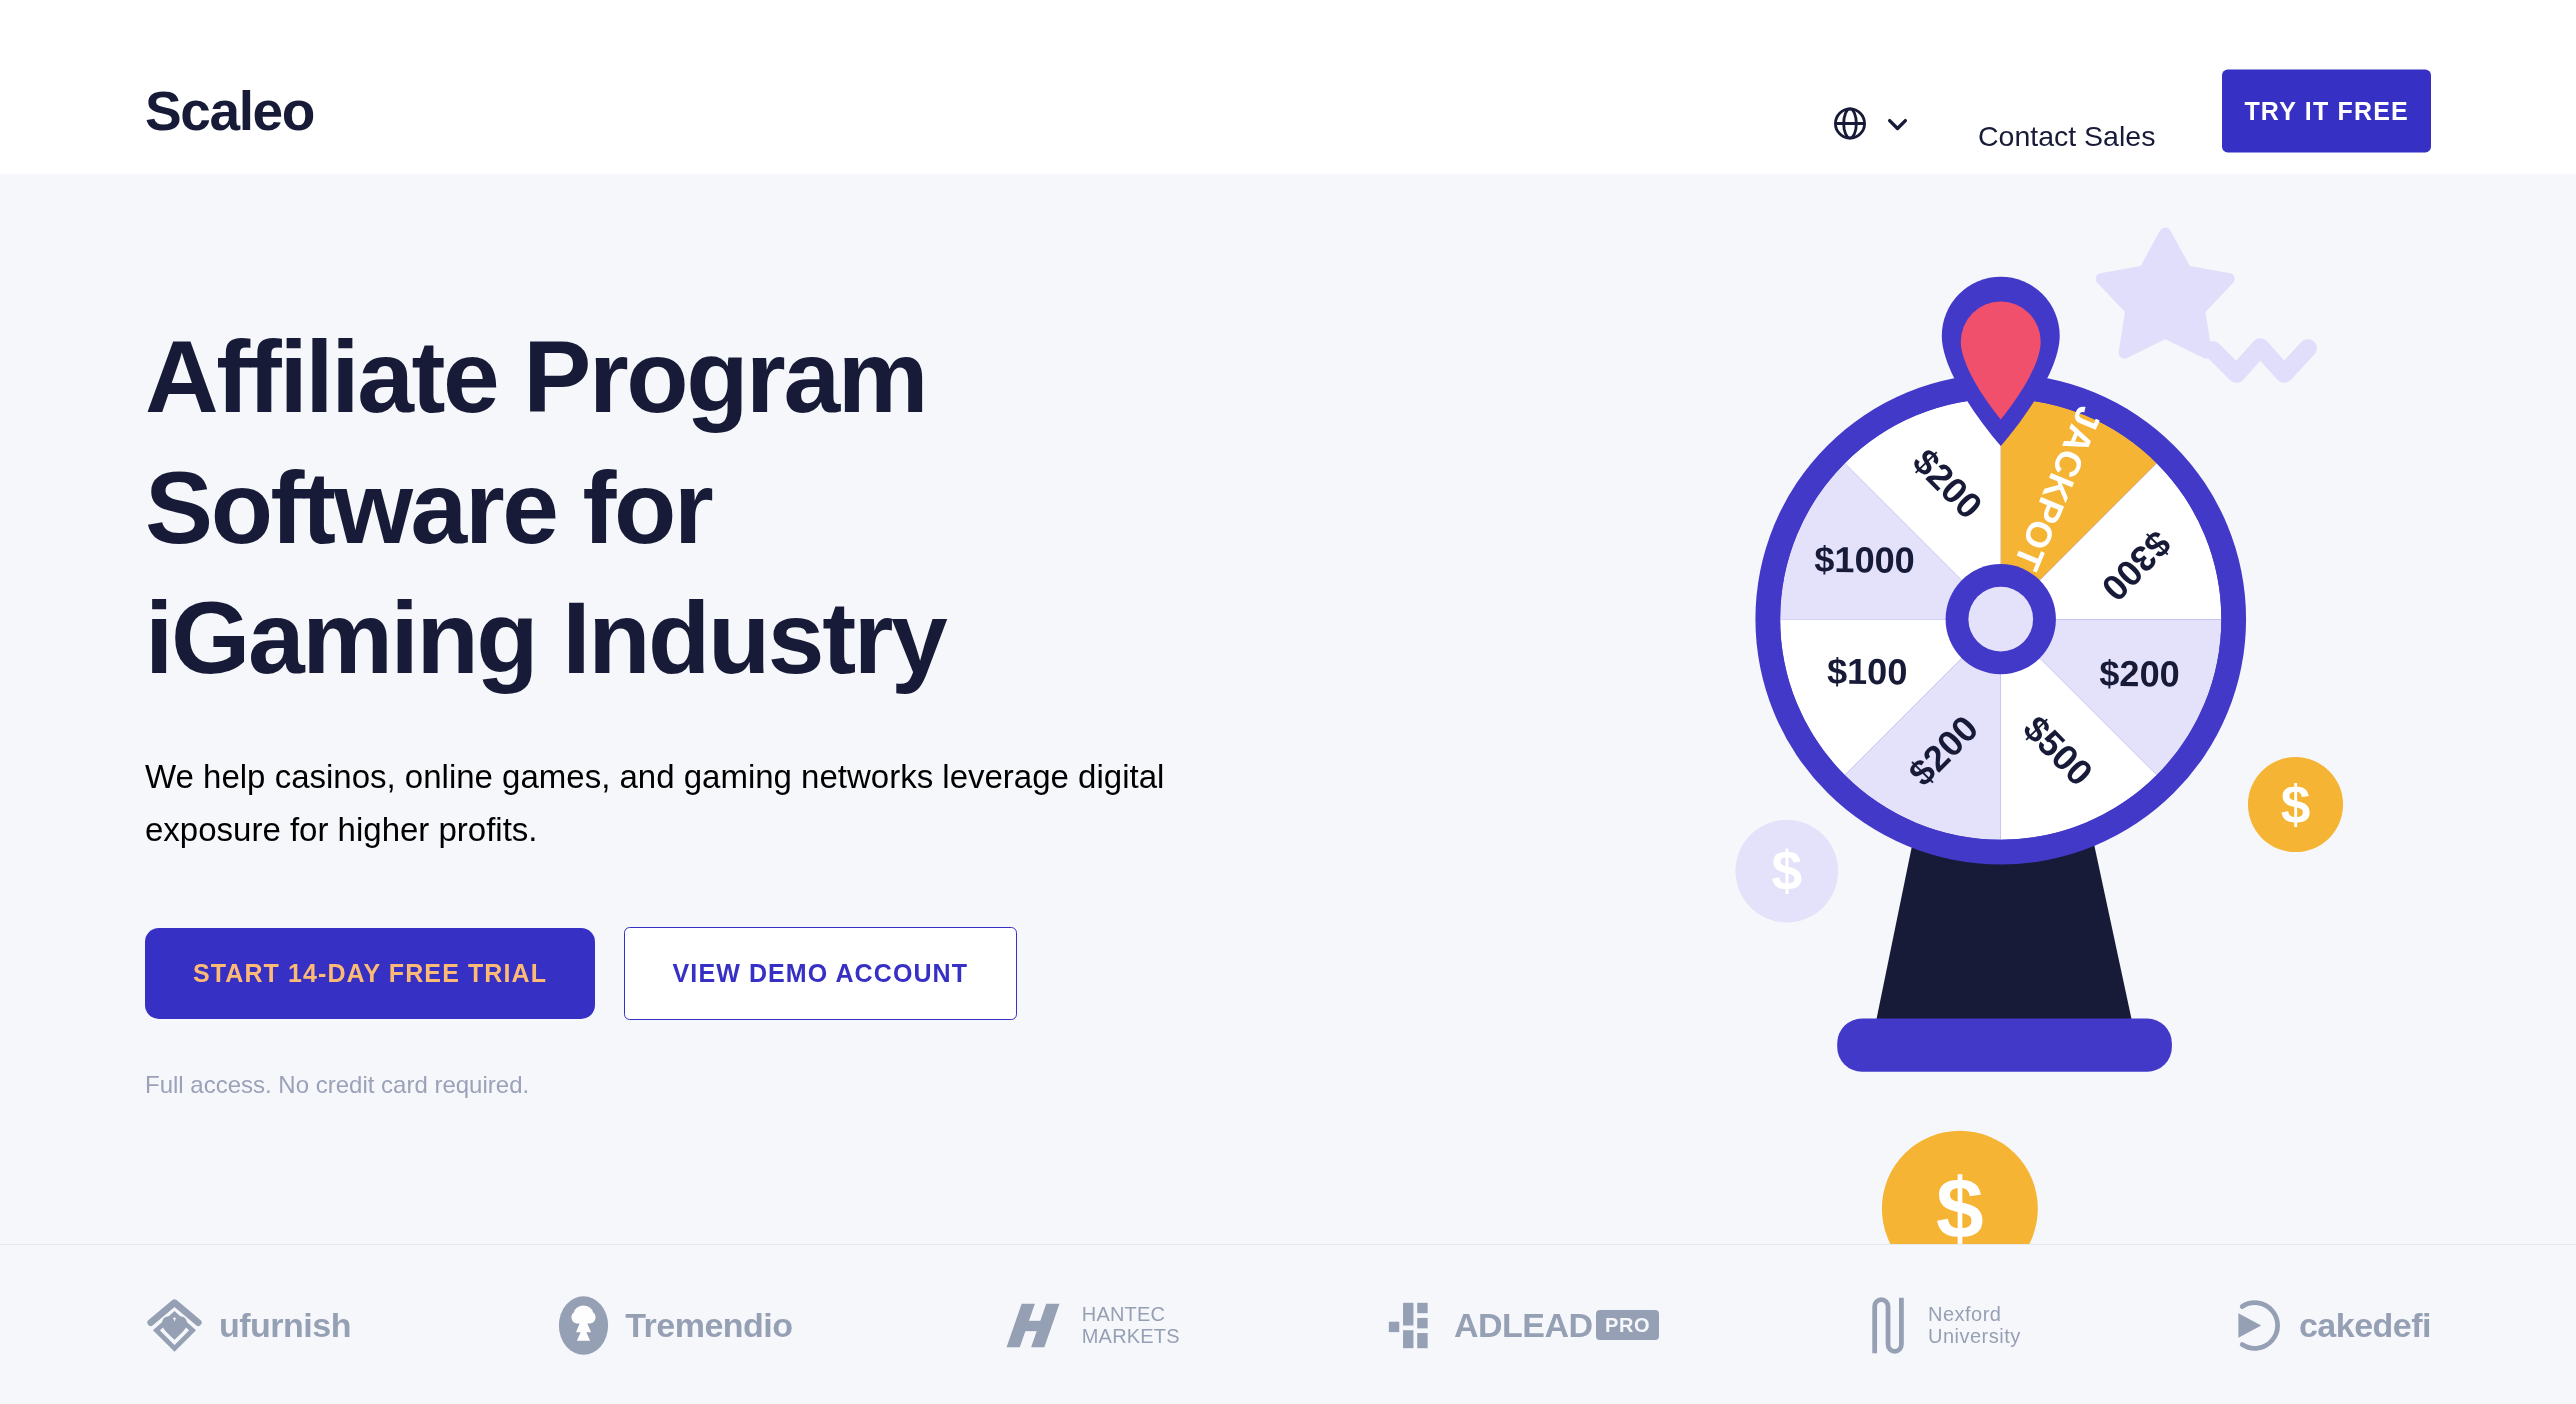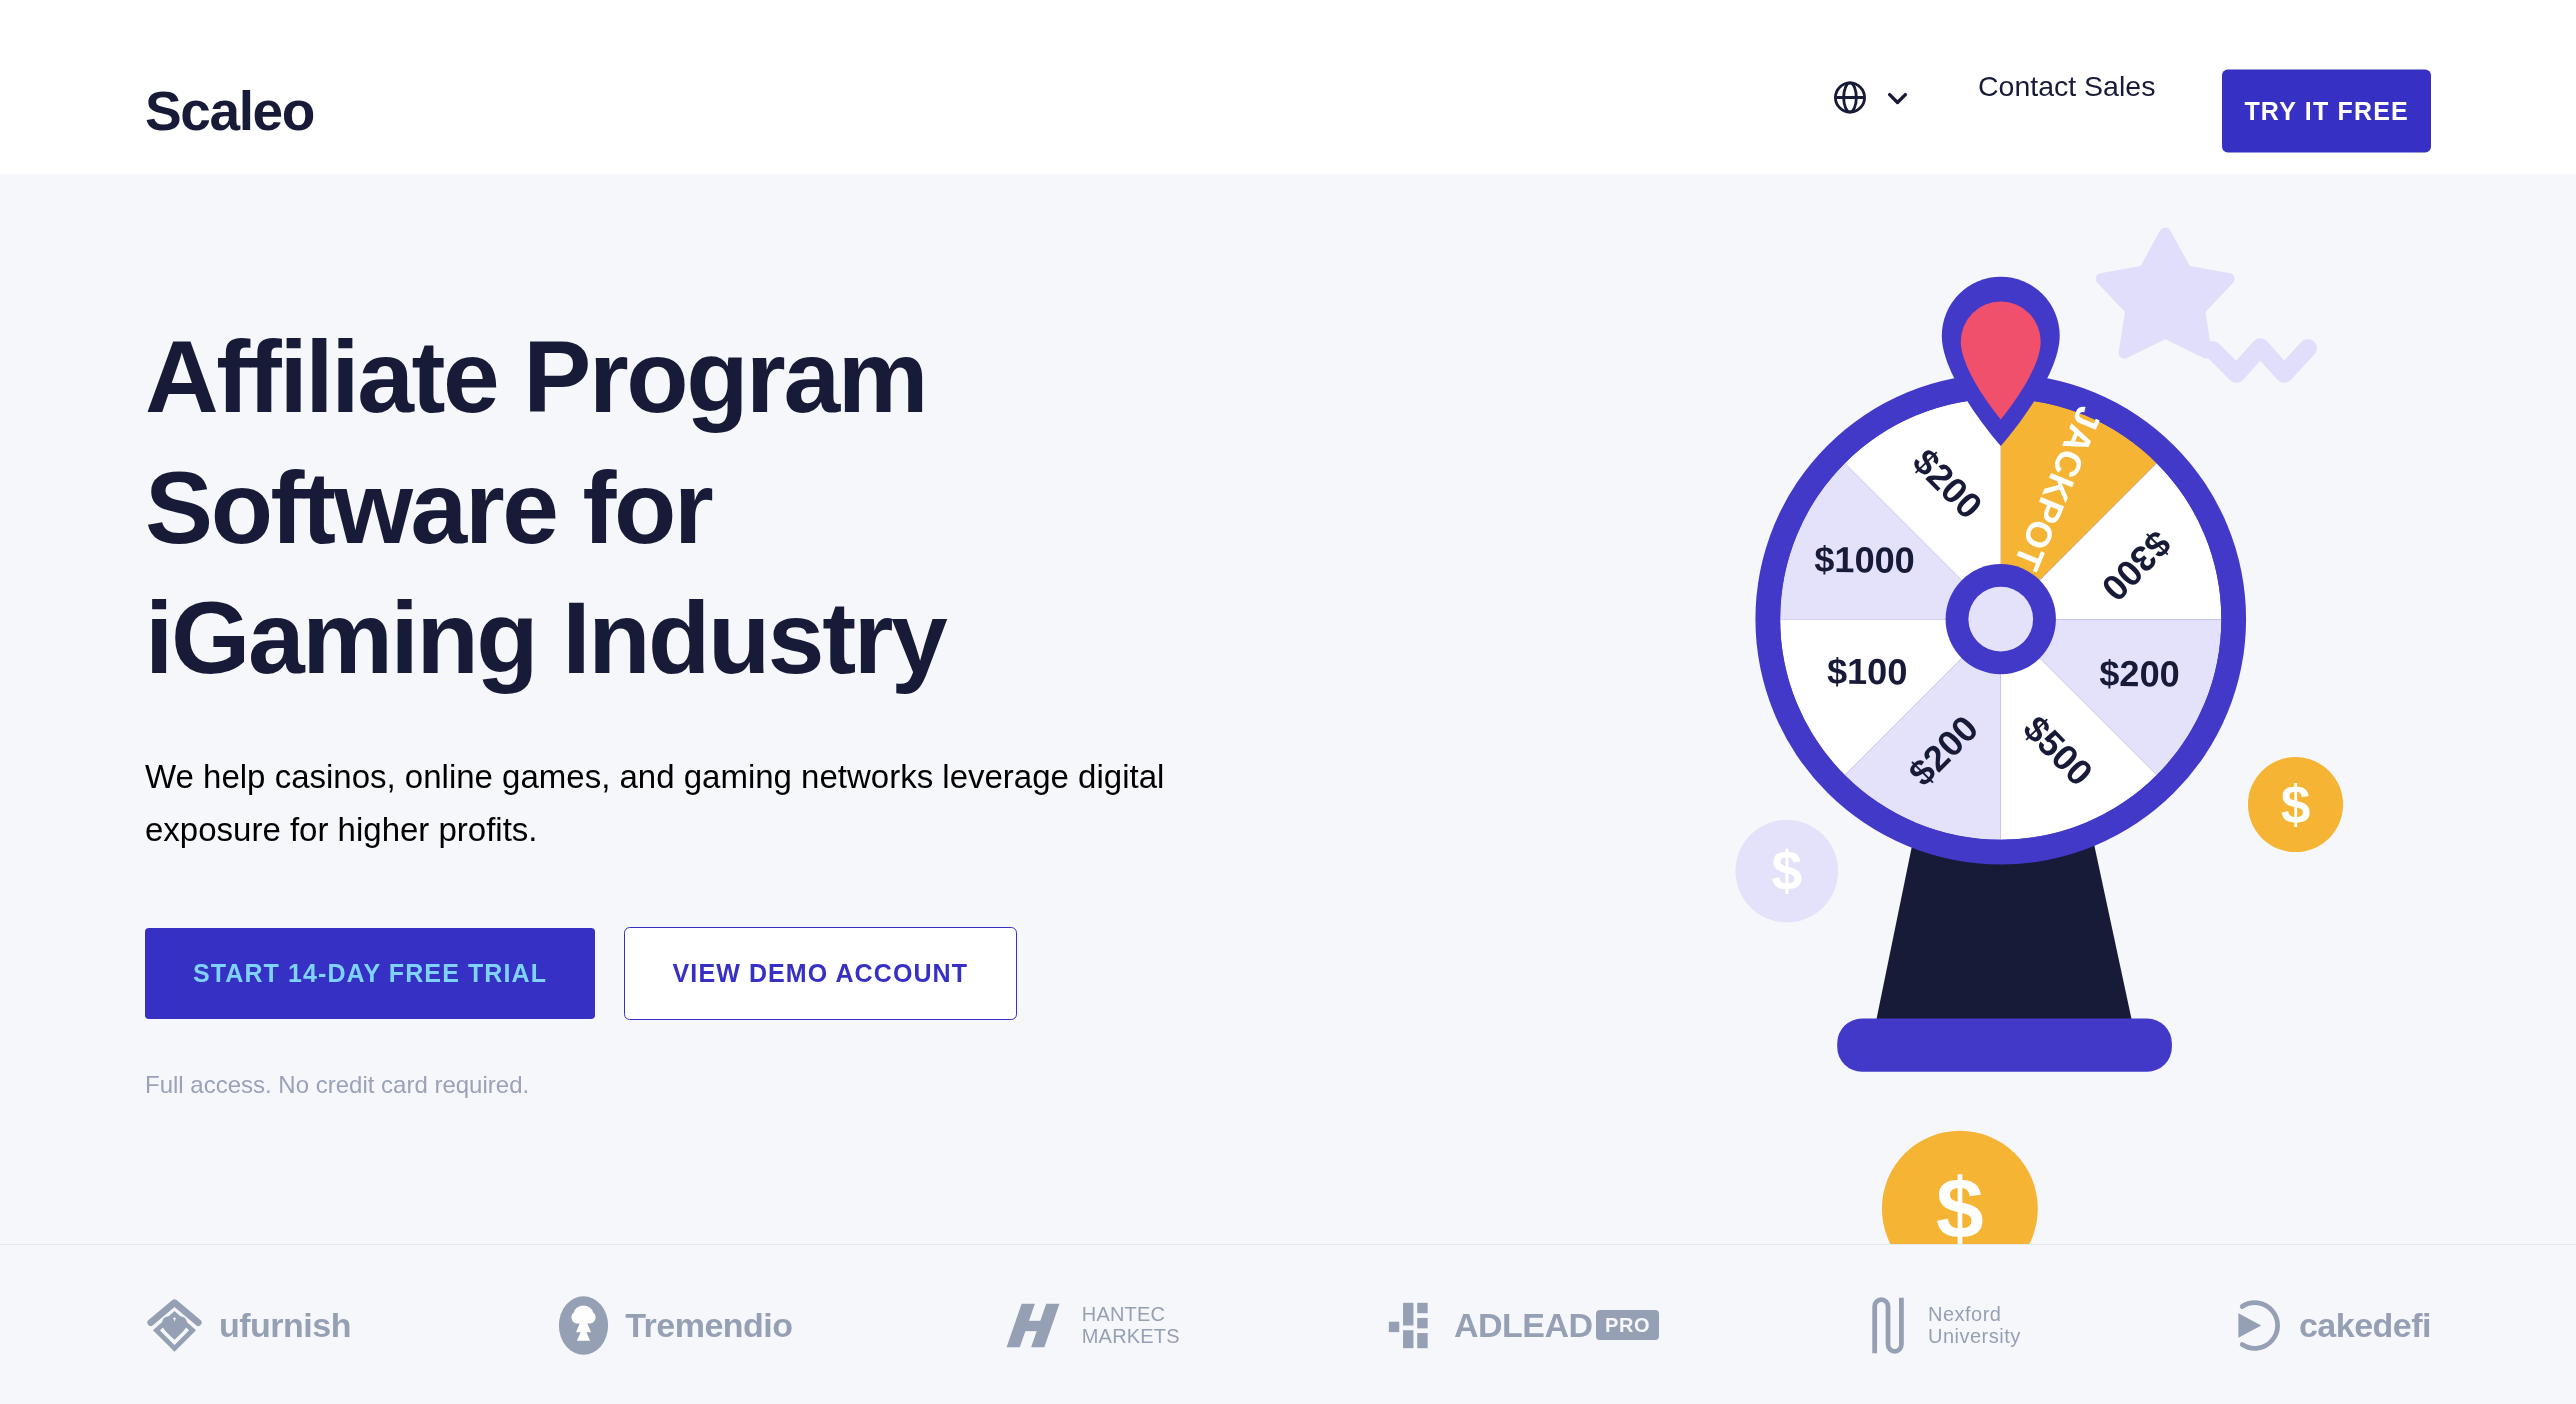--- a/index.html
+++ b/index.html
@@ -83,21 +83,21 @@
     flex: 0 0 auto;
   }
   .chev svg { display:block; width:21px; height:21px; }
 
   .header-right {
     position: absolute;
     right: 145px;
     top: 50%;
     transform: translateY(-50%);
     display: flex;
-    align-items: flex-start;
+    align-items: flex-end;
     gap: 0;
   }
 
   .lang {
     display: flex;
     align-items: center;
     gap: 15px;
     cursor: pointer;
     padding: 9.5px 7.6px;
     margin-right: 59px;
@@ -162,27 +162,27 @@
 
   .hero-buttons {
     margin-top: 70px;
     display: flex;
     align-items: center;
     gap: 28.5px;
   }
 
   .btn-primary {
     background: #3730C4;
-    color: #7dd3fc;
+    color: #fdba74;
     font-size: 25px;
     font-weight: 700;
     letter-spacing: 1.1px;
     padding: 31px 48px;
     border: none;
-    border-radius: 4px;
+    border-radius: 14px;
     cursor: pointer;
     font-family: "Liberation Sans", sans-serif;
     white-space: nowrap;
   }
 
   .btn-secondary {
     background: #FFFFFF;
     color: #3730C4;
     font-size: 25px;
     font-weight: 700;

